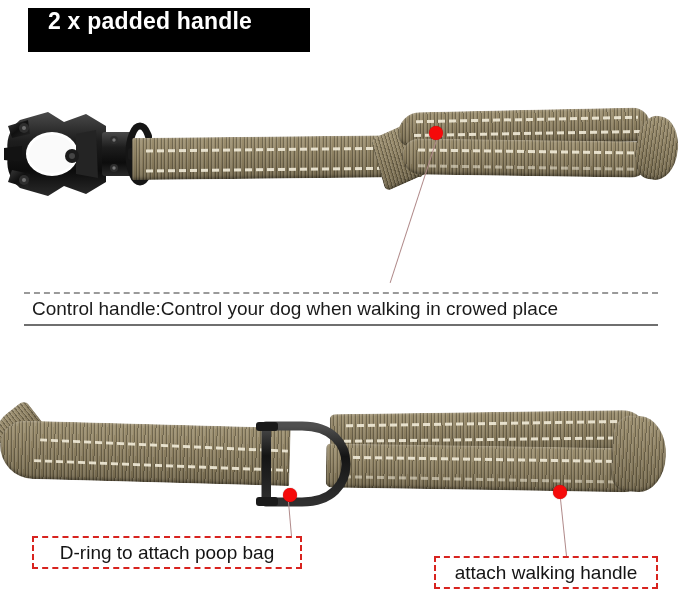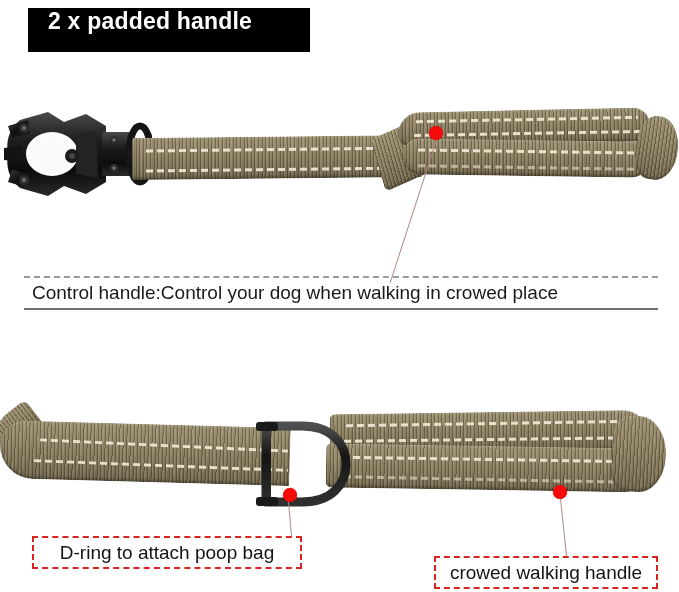--- a/index.html
+++ b/index.html
@@ -113,21 +113,21 @@
     background:#f50a0a;box-shadow:0 0 1px rgba(120,0,0,.8);
   }
   .leader{
     position:absolute;background:transparent;
     border-left:1px solid #b08a8a;transform-origin:top left;
     width:0;
   }
 
   
   .cap-control{
-    position:absolute;left:24px;top:276px;width:634px;height:34px;
+    position:absolute;left:24px;top:292px;width:634px;height:34px;
     border-top:2px dashed #9a9a9a;
     border-bottom:2px solid #6f6f6f;
     box-sizing:border-box;
     display:flex;align-items:center;
   }
   .cap-control-text{
     font-size:19px;color:#1a1a1a;white-space:nowrap;
     font-family:"Liberation Sans", sans-serif;padding-left:8px;
   }
 
@@ -261,16 +261,16 @@
   <div class="leader" style="left:288px;top:502px;height:42px;transform:rotate(-5deg);"></div>
 
   <div class="dot" style="left:553px;top:485px;"></div>
   <div class="leader" style="left:560px;top:499px;height:62px;transform:rotate(-6deg);"></div>
 
   <div class="cap-box cap-dring">
     <span class="cap-box-text">D-ring to attach poop bag</span>
   </div>
 
   <div class="cap-box cap-normal">
-    <span class="cap-box-text">crowed walking handle</span>
+    <span class="cap-box-text">attach walking handle</span>
   </div>
 
 </div>
 
 </body></html>

